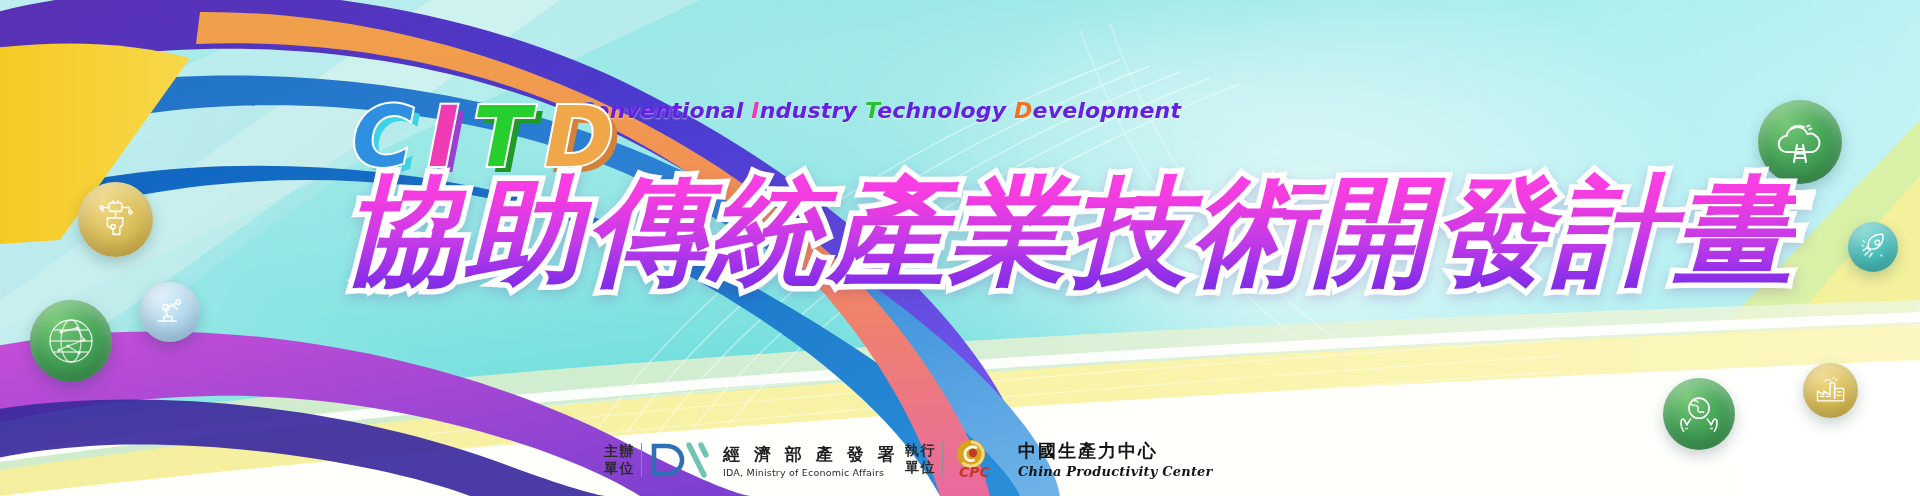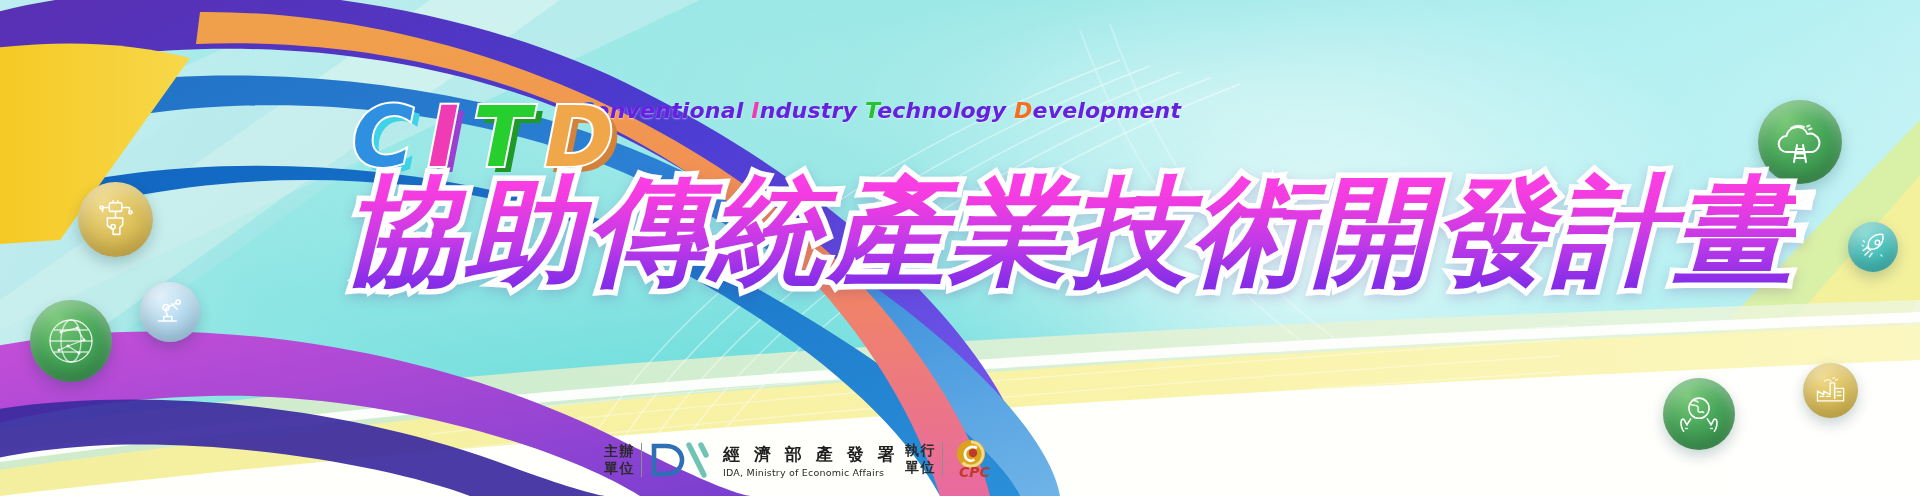--- a/index.html
+++ b/index.html
@@ -369,15 +369,19 @@
       <div>單位</div>
     </div>
     <div class="vrule"></div>
     <svg width="56" height="42" viewBox="0 0 56 42">
       <circle cx="22" cy="16" r="14" fill="#d9a41c"></circle>
       <path d="M22 4a12 12 0 1 1-8.4 20.6" fill="none" stroke="#f3d98a" stroke-width="3"></path>
       <path d="M28 10c-6-3-13 1-12 7.5.7 4.6 6 6.6 9.4 4" fill="none" stroke="#ffffff" stroke-width="2.6"></path>
       <circle cx="24" cy="15" r="4.2" fill="#c0392b"></circle>
       <text x="10" y="39" font-family="DejaVu Sans, sans-serif" font-size="14" font-weight="bold" font-style="italic" fill="#c0392b">CPC</text>
     </svg>
+    <div class="orgTxt">
+      <div class="cpcCn">中國生產力中心</div>
+      <div class="cpcEn">China Productivity Center</div>
+    </div>
   </div>
 
 </div>
 
 </body></html>

